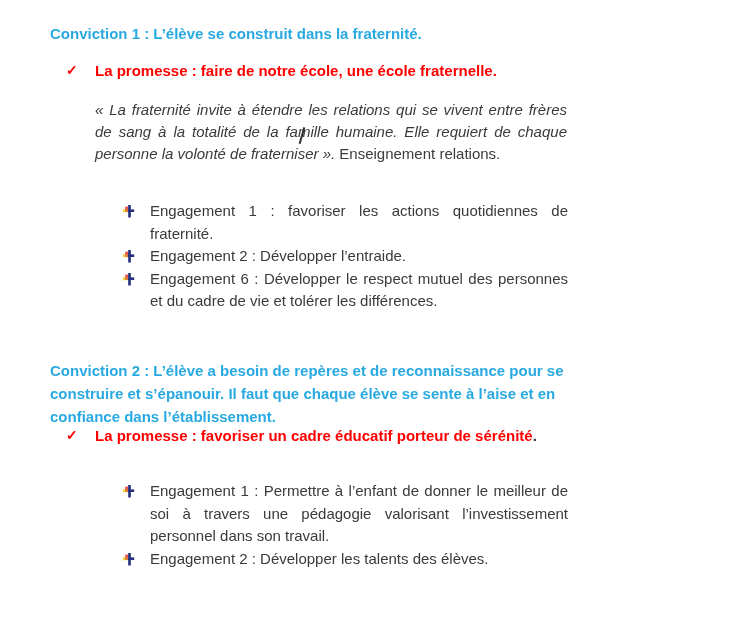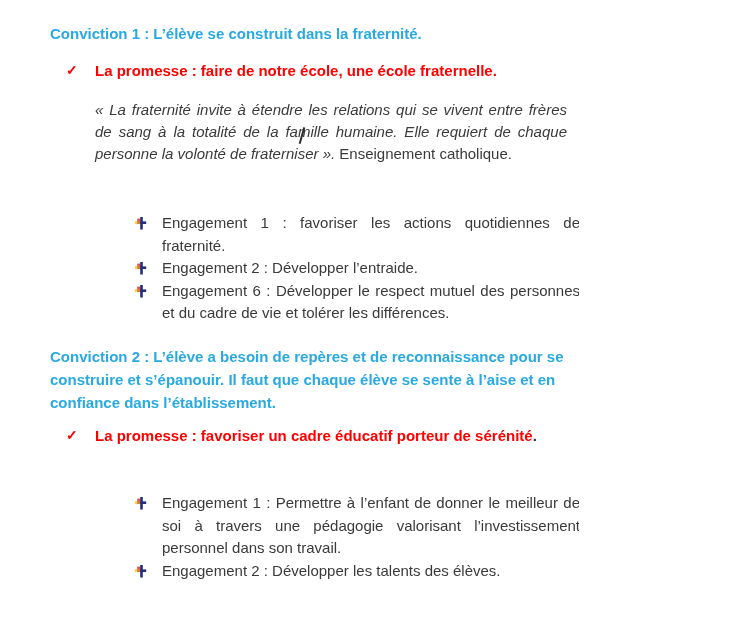--- a/index.html
+++ b/index.html
@@ -4,33 +4,33 @@
 <style>
   html,body{margin:0;padding:0;background:#fff;}
   .canvas{
     position:relative;width:579px;height:627px;background:#ffffff;overflow:hidden;
     font-family:"Liberation Sans", sans-serif;color:#333;
   }
   .conviction{
     position:absolute;font-weight:bold;font-size:15px;line-height:23px;color:#29a9e1;
   }
   #conv1{left:50px;top:22px;width:600px;}
-  #conv2{left:50px;top:345px;width:570px;}
+  #conv2{left:50px;top:359px;width:570px;}
   .promise-row{position:absolute;display:flex;align-items:flex-start;font-size:15px;font-weight:bold;}
   #prom1{left:66px;top:62px;}
   #prom2{left:66px;top:427px;}
   .check{color:#fe0000;font-weight:600;width:29px;flex:0 0 29px;font-size:14px;}
   .promise-label{color:#fe0000;text-align:center;}
   .promise-period{color:#333;}
   .quote{
     position:absolute;left:95px;top:84px;width:472px;
     font-size:15px;line-height:22px;text-align:justify;color:#3a3a3a;
   }
   .quote .q{font-style:italic;}
-  .elist{position:absolute;margin:16px;padding:0;list-style:none;font-size:15px;line-height:22.5px;color:#3a3a3a;}
+  .elist{position:absolute;margin:4px;padding:0;list-style:none;font-size:15px;line-height:22.5px;color:#3a3a3a;}
   #elist1{left:119px;top:196px;}
   #elist2{left:119px;top:476px;}
   .elist li{display:flex;align-items:flex-start;}
   .bullet{flex:0 0 12px;margin-top:5px;margin-right:15px;line-height:0;}
   .li-text{width:418px;text-align:justify;}
   .illus{position:absolute;line-height:0;}
   #fraternite-illus{left:598px;top:52px;}
   #cartoon-illus{left:596px;top:192px;}
   #stairs-illus{left:577px;top:477px;}
   #slash-artifact{
@@ -45,21 +45,21 @@
 
   <div class="conviction" id="conv1">Conviction 1 : L’élève se construit dans la fraternité.</div>
 
   <div class="promise-row" id="prom1">
     <span class="check">✓</span>
     <span>
       <span class="promise-label">La promesse : faire de notre école, une école fraternelle.</span><span class="promise-period"></span>
     </span>
   </div>
 
-  <p class="quote"><span class="q">« La fraternité invite à étendre les relations qui se vivent entre frères de sang à la totalité de la famille humaine. Elle requiert de chaque personne la volonté de fraterniser ».</span><span> Enseignement catholique.</span></p>
+  <p class="quote"><span class="q">« La fraternité invite à étendre les relations qui se vivent entre frères de sang à la totalité de la famille humaine. Elle requiert de chaque personne la volonté de fraterniser ».</span><span> Enseignement relations.</span></p>
 
   <div id="slash-artifact"></div>
 
   <ul class="elist" id="elist1">
     <li>
       <span class="bullet">
         <svg width="12" height="13" viewBox="0 0 12 13">
           <rect x="0" y="4" width="5" height="3.2" fill="#ffd24a"></rect>
           <rect x="2.2" y="1.6" width="3.4" height="3" fill="#e8554f"></rect>
           <rect x="2.2" y="4.4" width="3" height="2.6" fill="#c0392b" opacity="0.55"></rect>

